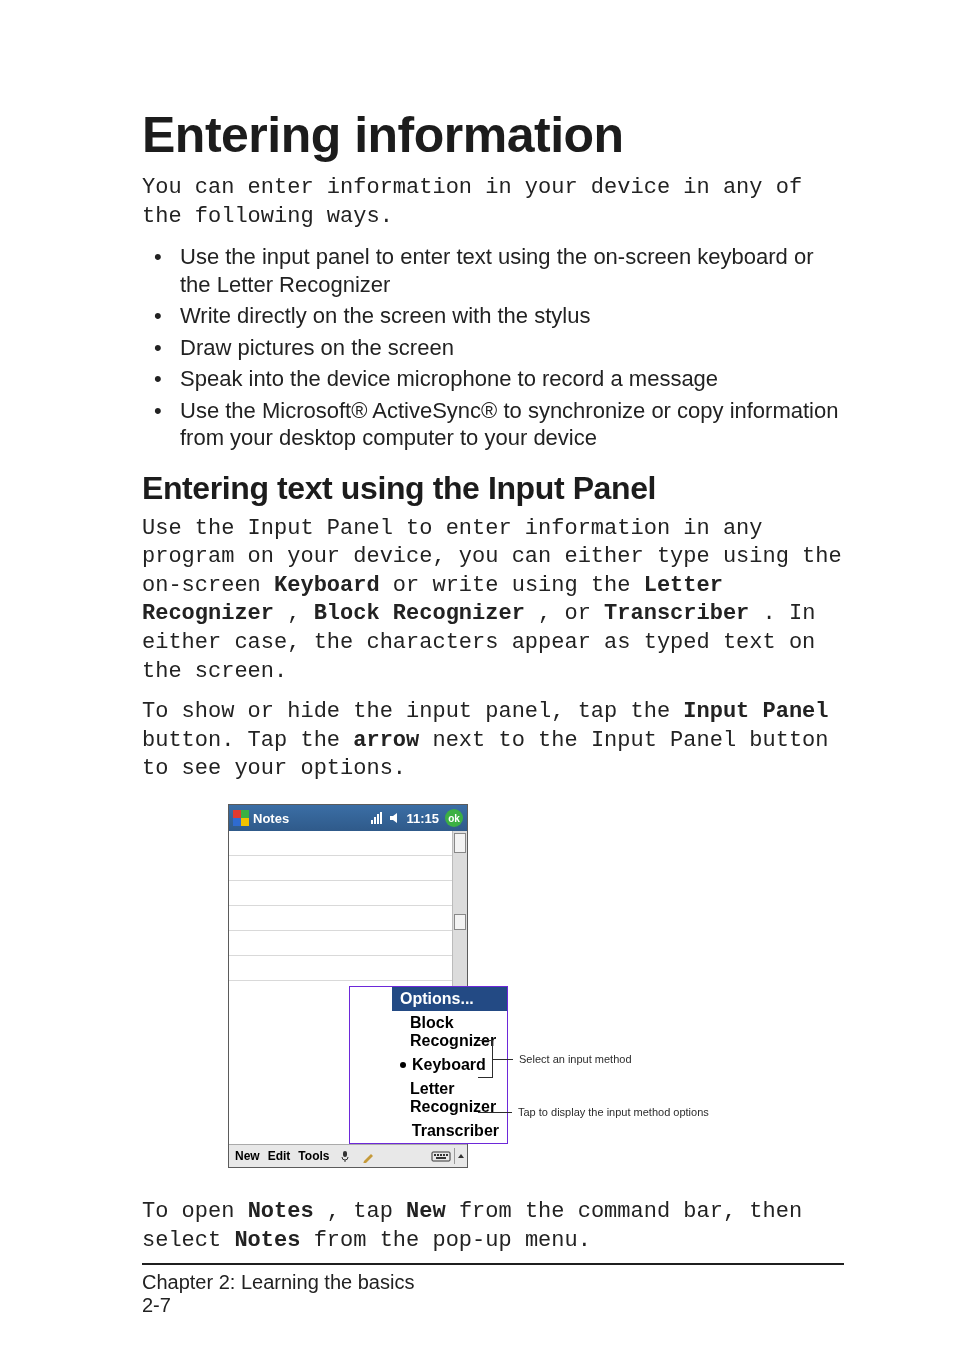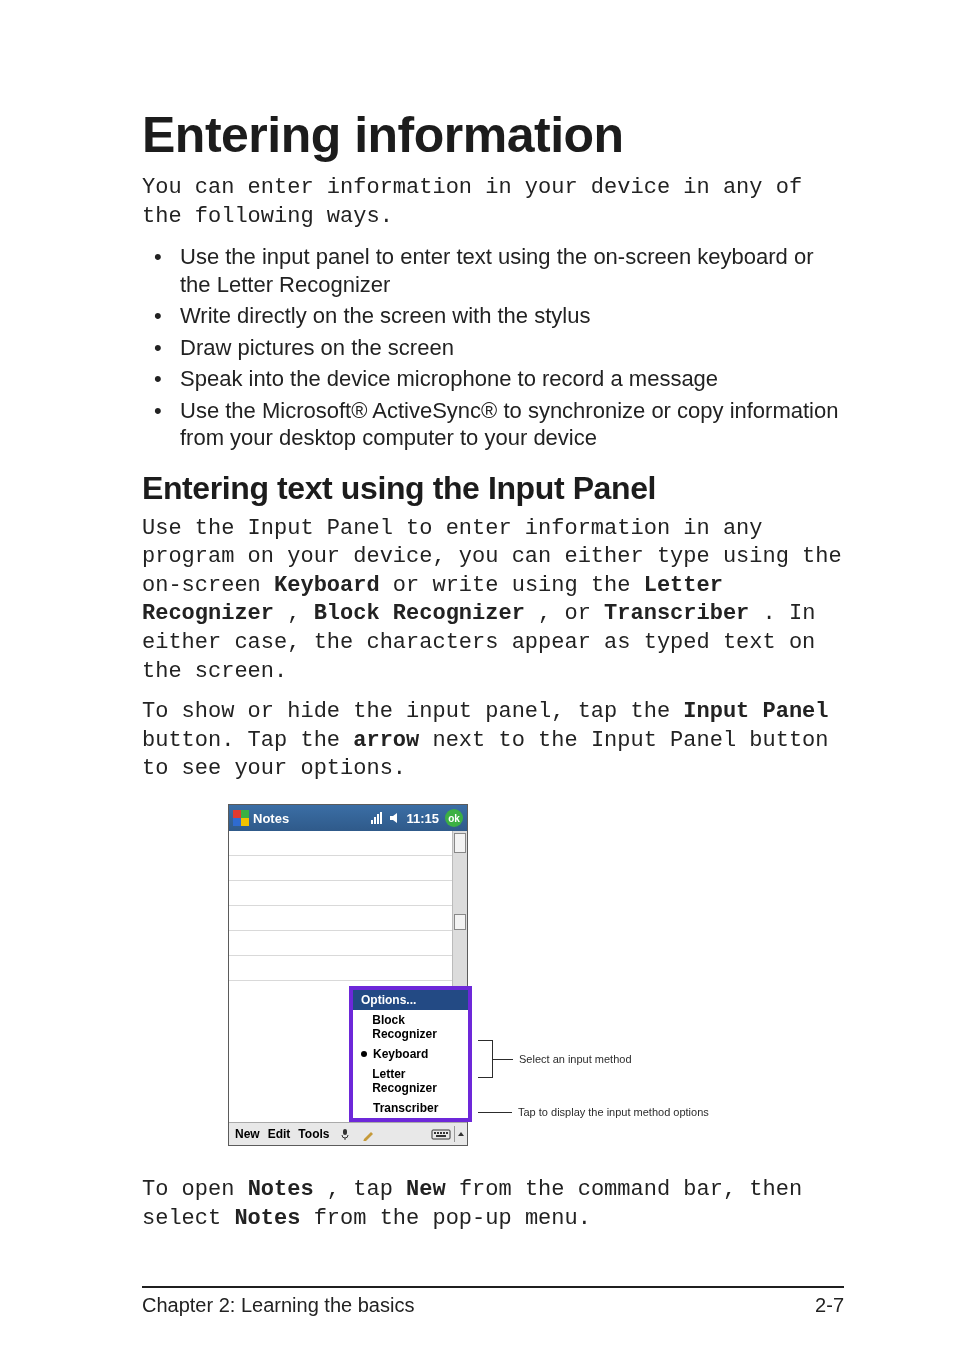--- a/index.html
+++ b/index.html
@@ -123,25 +123,26 @@
     position: absolute; right: 0; top: 0; bottom: 0; width: 14px;
     background: #dcdcdc;
     border-left: 1px solid #bbb;
   }
   .shot .scrollbar .thumb {
     position:absolute; left:1px; right:1px; top:2px; height:18px;
     background:#f3f3f3; border:1px solid #888;
   }
   .shot .scrollbar .thumb.b { top:auto; bottom:56px; height:14px; }
   .shot .popup {
-    border: 4px solid #6d28d9;
+    border: 1px solid #6d28d9;
     background: #fff;
-    font-size: 12px;
+    font-size: 16px;
     font-weight: 700;
     color: #000;
+    padding-left: 42px;
   }
   .shot .popup .menu-hdr {
     background: #234a84;
     color: #fff;
     padding: 3px 8px;
     font-weight: 700;
   }
   .shot .popup .menu-item {
     padding: 3px 8px;
     display:flex; align-items:center;
@@ -197,21 +198,21 @@
 
   .footer {
     position: absolute;
     left: 142px; right: 110px; bottom: 70px;
   }
   .footer-rule {
     border: 0; border-top: 2px solid #1f1f1f; margin: 0 0 6px 0;
   }
   .footer-row {
     display: flex; justify-content: space-between;
-    font-size: 20px; color: #222;
+    font-size: 20px; color: #222; flex-direction: column;
   }
 </style>
 </head>
 <body>
 
 <div class="page">
 
   <h1 class="title">Entering information</h1>
 
   <p class="intro">You can enter information in your device in any of the following ways.</p>

